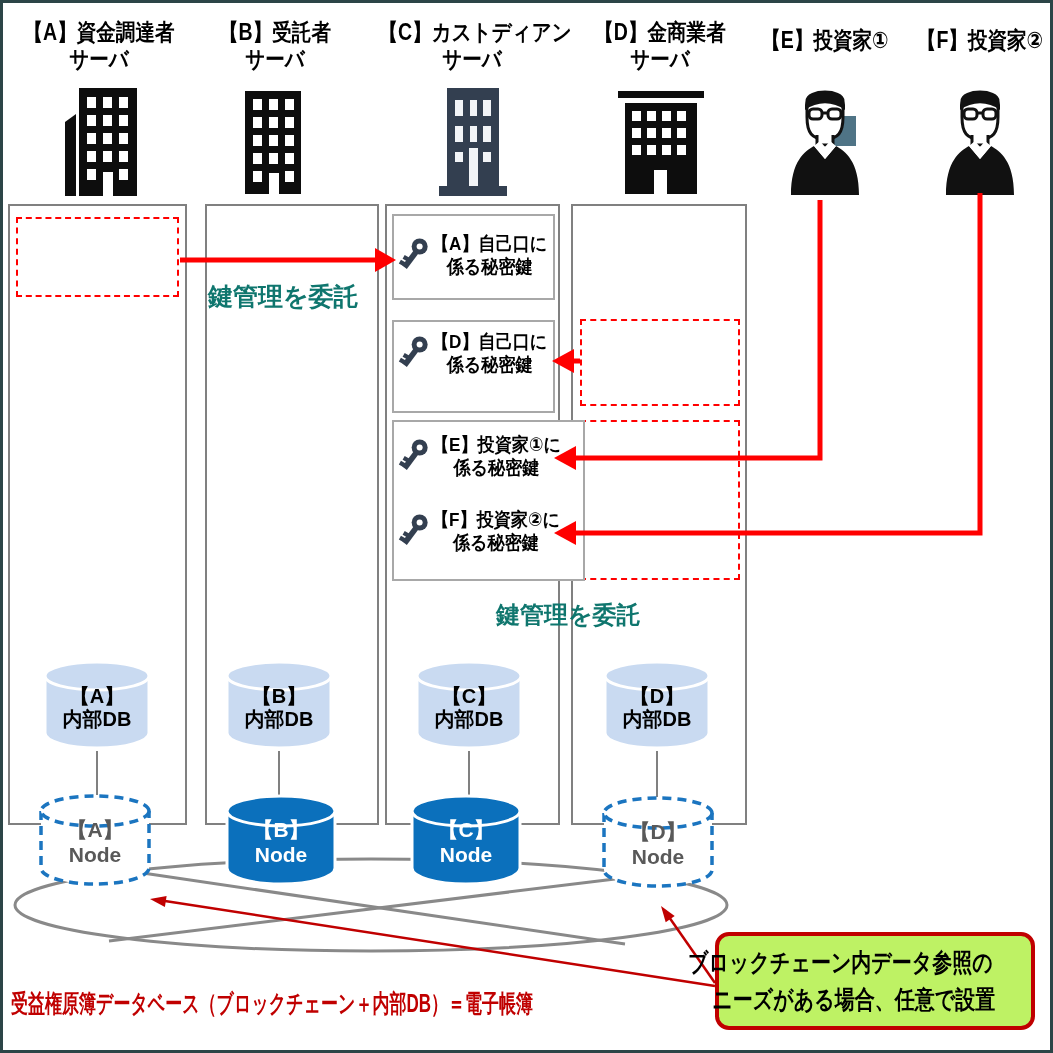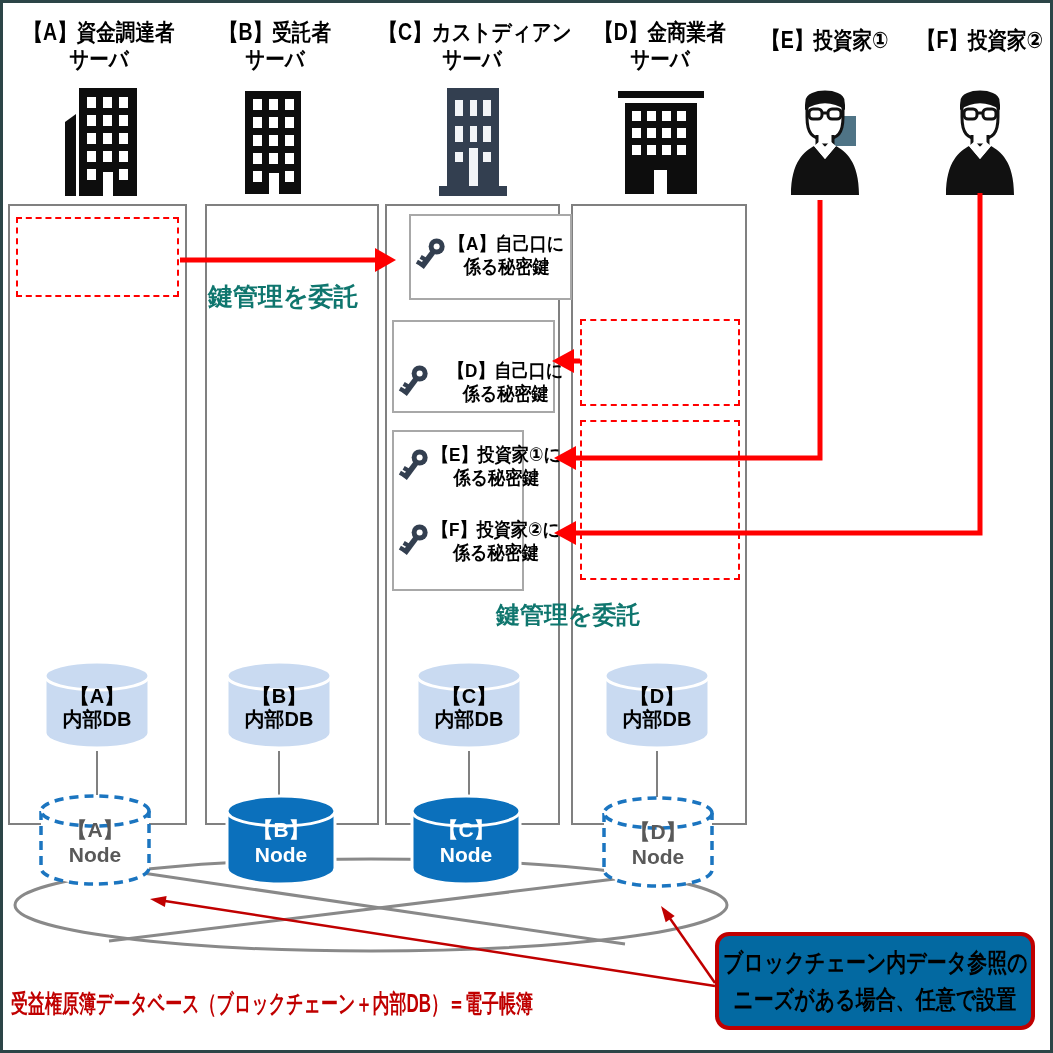--- a/index.html
+++ b/index.html
@@ -34,23 +34,23 @@
   .cyl-label span{display:block;white-space:nowrap;}
   .db-label{top:26px;font-size:20px;line-height:23px;color:#000;}
   .node-label{top:24px;font-size:21px;line-height:25px;}
   .node-label.solid{color:#fff;}
   .node-label.dashed{color:#595959;}
   .connector{position:absolute;width:2px;background:#808080;z-index:4;}
   
   #mesh-layer{position:absolute;left:0;top:0;z-index:3;pointer-events:none;}
   #arrow-layer{position:absolute;left:0;top:0;z-index:6;pointer-events:none;}
   
-  #callout{position:absolute;left:712px;top:929px;width:320px;height:98px;background:#0369a1;
+  #callout{position:absolute;left:712px;top:929px;width:320px;height:98px;background:#bef264;
     border:4px solid #c00000;border-radius:14px;box-sizing:border-box;z-index:7;
-    display:flex;flex-direction:column;justify-content:center;align-items:center;}
+    display:flex;flex-direction:column;justify-content:center;align-items:flex-end;}
   #callout span{display:block;font-weight:bold;font-size:25px;line-height:37px;color:#000;
     white-space:nowrap;transform:scaleX(.8);}
   
   #ledger-caption{position:absolute;left:8px;top:984px;font-weight:bold;font-size:25px;
     color:#c00000;white-space:nowrap;transform:scaleX(.68);transform-origin:left center;z-index:7;}
   .icon-wrap{position:absolute;z-index:2;}
 </style>
 </head>
 <body>
 
@@ -192,51 +192,51 @@
 
   <div class="column" style="left:5px;width:179px;"></div>
   <div class="column" style="left:202px;width:174px;"></div>
   <div class="column" style="left:382px;width:175px;"></div>
   <div class="column" style="left:568px;width:176px;"></div>
 
   <div class="red-dash" style="left:13px;top:214px;width:163px;height:80px;"></div>
   <div class="red-dash" style="left:577px;top:316px;width:160px;height:87px;"></div>
   <div class="red-dash" style="left:577px;top:417px;width:160px;height:160px;"></div>
 
-  <div class="key-box" style="left:389px;top:211px;width:163px;height:86px;margin-left:17px;">
+  <div class="key-box" style="left:389px;top:211px;width:163px;height:86px;">
     <div class="key-entry" style="top:16px;">
       <svg width="32" height="38" viewBox="0 0 34 38">
         <circle cx="23" cy="10" r="8.5" fill="#333f50"></circle>
         <circle cx="23" cy="10" r="3.2" fill="#fff"></circle>
         <line x1="19" y1="16" x2="7" y2="32" stroke="#333f50" stroke-width="6"></line>
         <line x1="9" y1="30" x2="2" y2="26" stroke="#333f50" stroke-width="4.5"></line>
         <line x1="13" y1="25" x2="6" y2="21" stroke="#333f50" stroke-width="4.5"></line>
       </svg>
       <div class="key-text">
         <span>【A】自己口に</span>
         <span>係る秘密鍵</span>
       </div>
     </div>
   </div>
   <div class="key-box" style="left:389px;top:317px;width:163px;height:93px;">
-    <div class="key-entry" style="top:37px;gap:16px;">
+    <div class="key-entry" style="top:8px;">
       <svg width="32" height="38" viewBox="0 0 34 38">
         <circle cx="23" cy="10" r="8.5" fill="#333f50"></circle>
         <circle cx="23" cy="10" r="3.2" fill="#fff"></circle>
         <line x1="19" y1="16" x2="7" y2="32" stroke="#333f50" stroke-width="6"></line>
         <line x1="9" y1="30" x2="2" y2="26" stroke="#333f50" stroke-width="4.5"></line>
         <line x1="13" y1="25" x2="6" y2="21" stroke="#333f50" stroke-width="4.5"></line>
       </svg>
       <div class="key-text">
         <span>【D】自己口に</span>
         <span>係る秘密鍵</span>
       </div>
     </div>
   </div>
-  <div class="key-box" style="left:389px;top:427px;width:132px;height:161px;">
+  <div class="key-box" style="left:389px;top:417px;width:193px;height:161px;">
     <div class="key-entry" style="top:11px;">
       <svg width="32" height="38" viewBox="0 0 34 38">
         <circle cx="23" cy="10" r="8.5" fill="#333f50"></circle>
         <circle cx="23" cy="10" r="3.2" fill="#fff"></circle>
         <line x1="19" y1="16" x2="7" y2="32" stroke="#333f50" stroke-width="6"></line>
         <line x1="9" y1="30" x2="2" y2="26" stroke="#333f50" stroke-width="4.5"></line>
         <line x1="13" y1="25" x2="6" y2="21" stroke="#333f50" stroke-width="4.5"></line>
       </svg>
       <div class="key-text">
         <span>【E】投資家①に</span>

